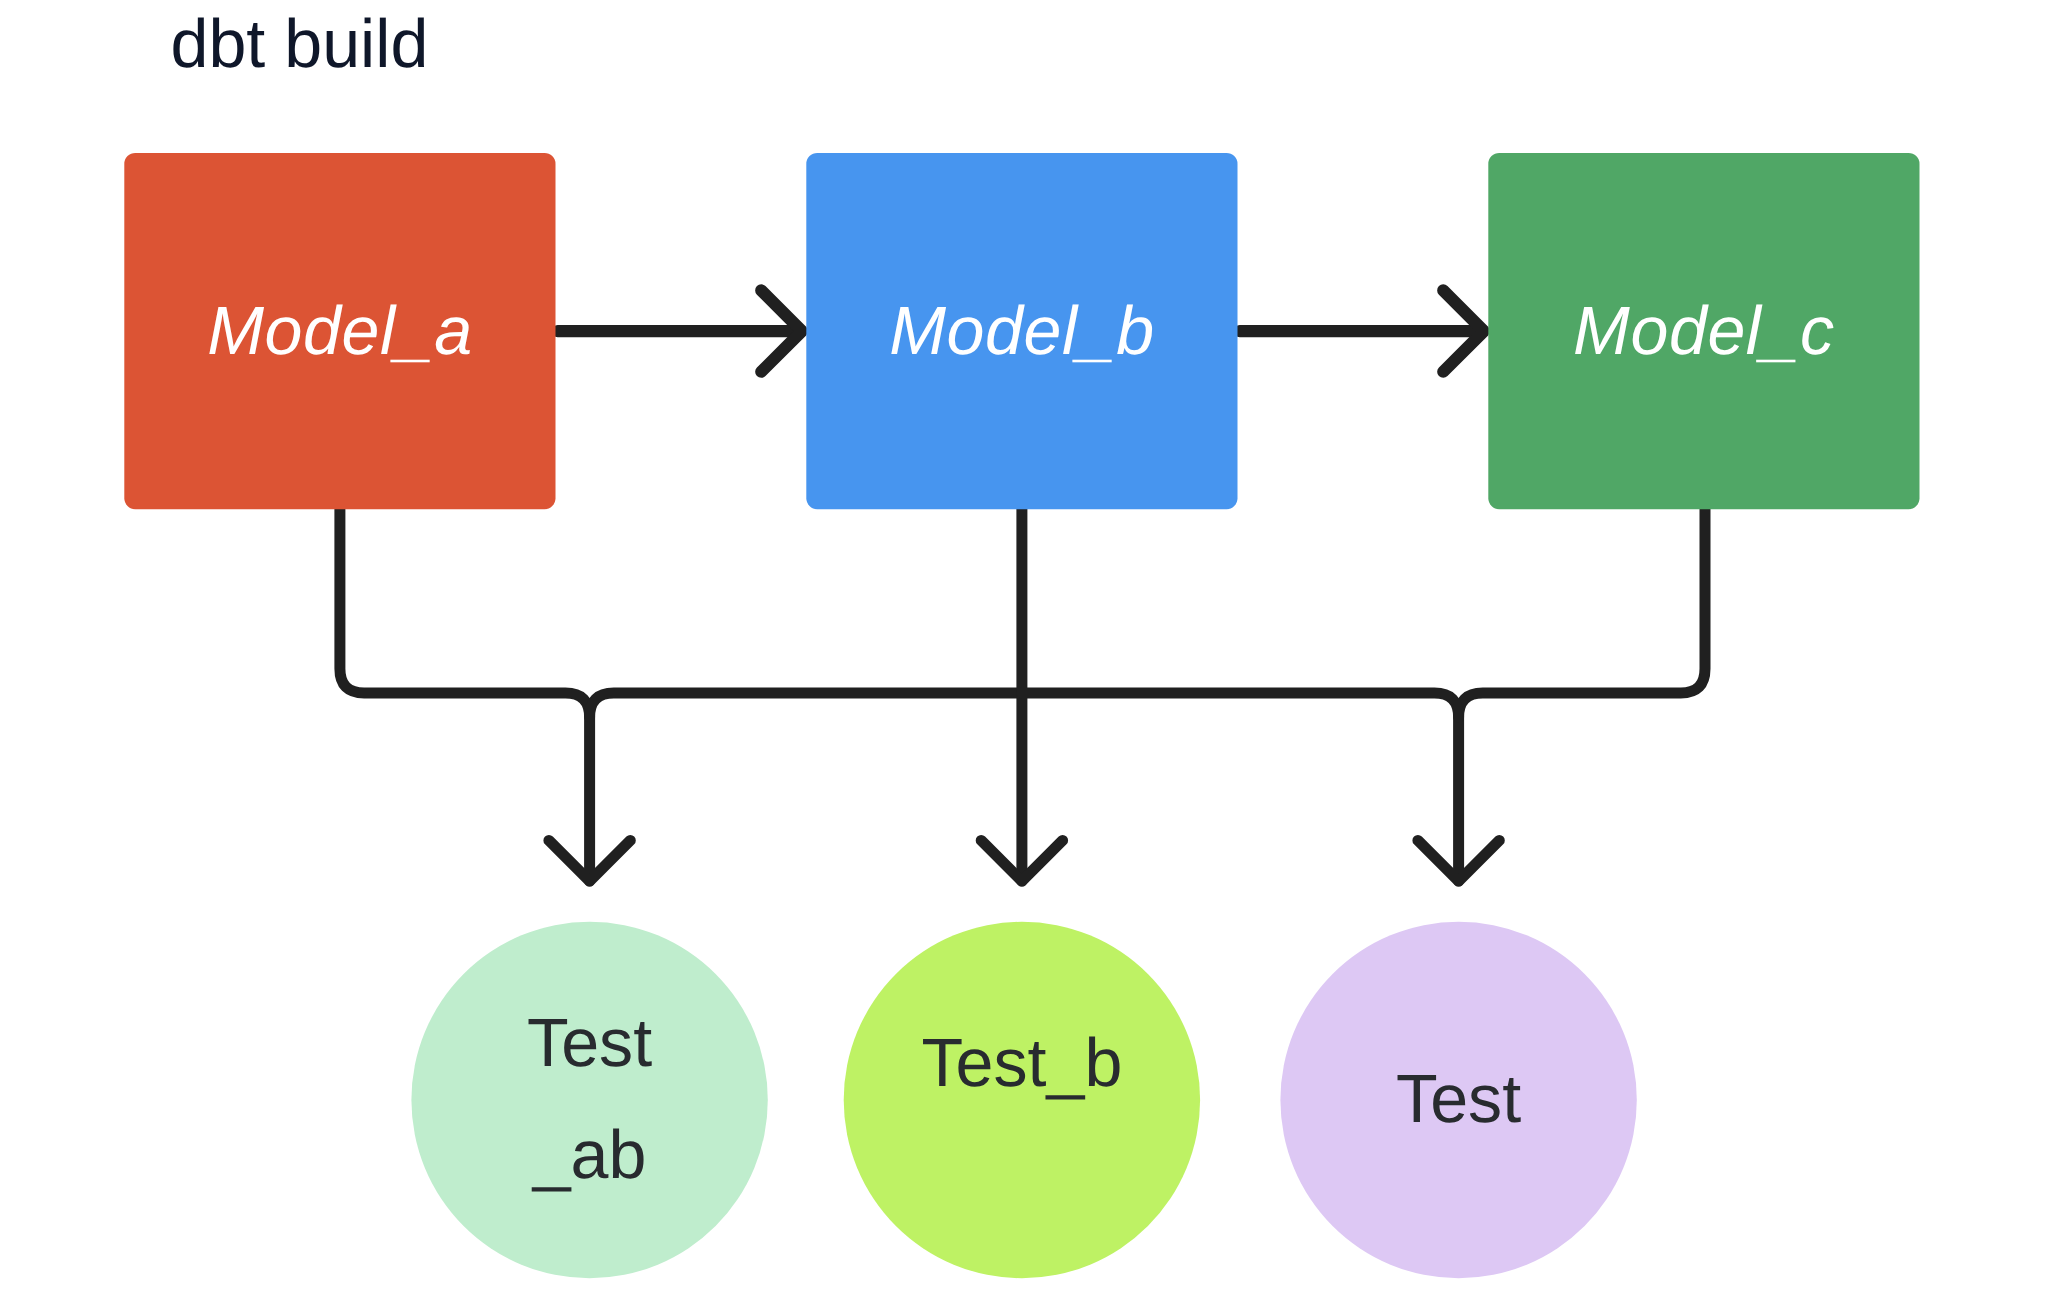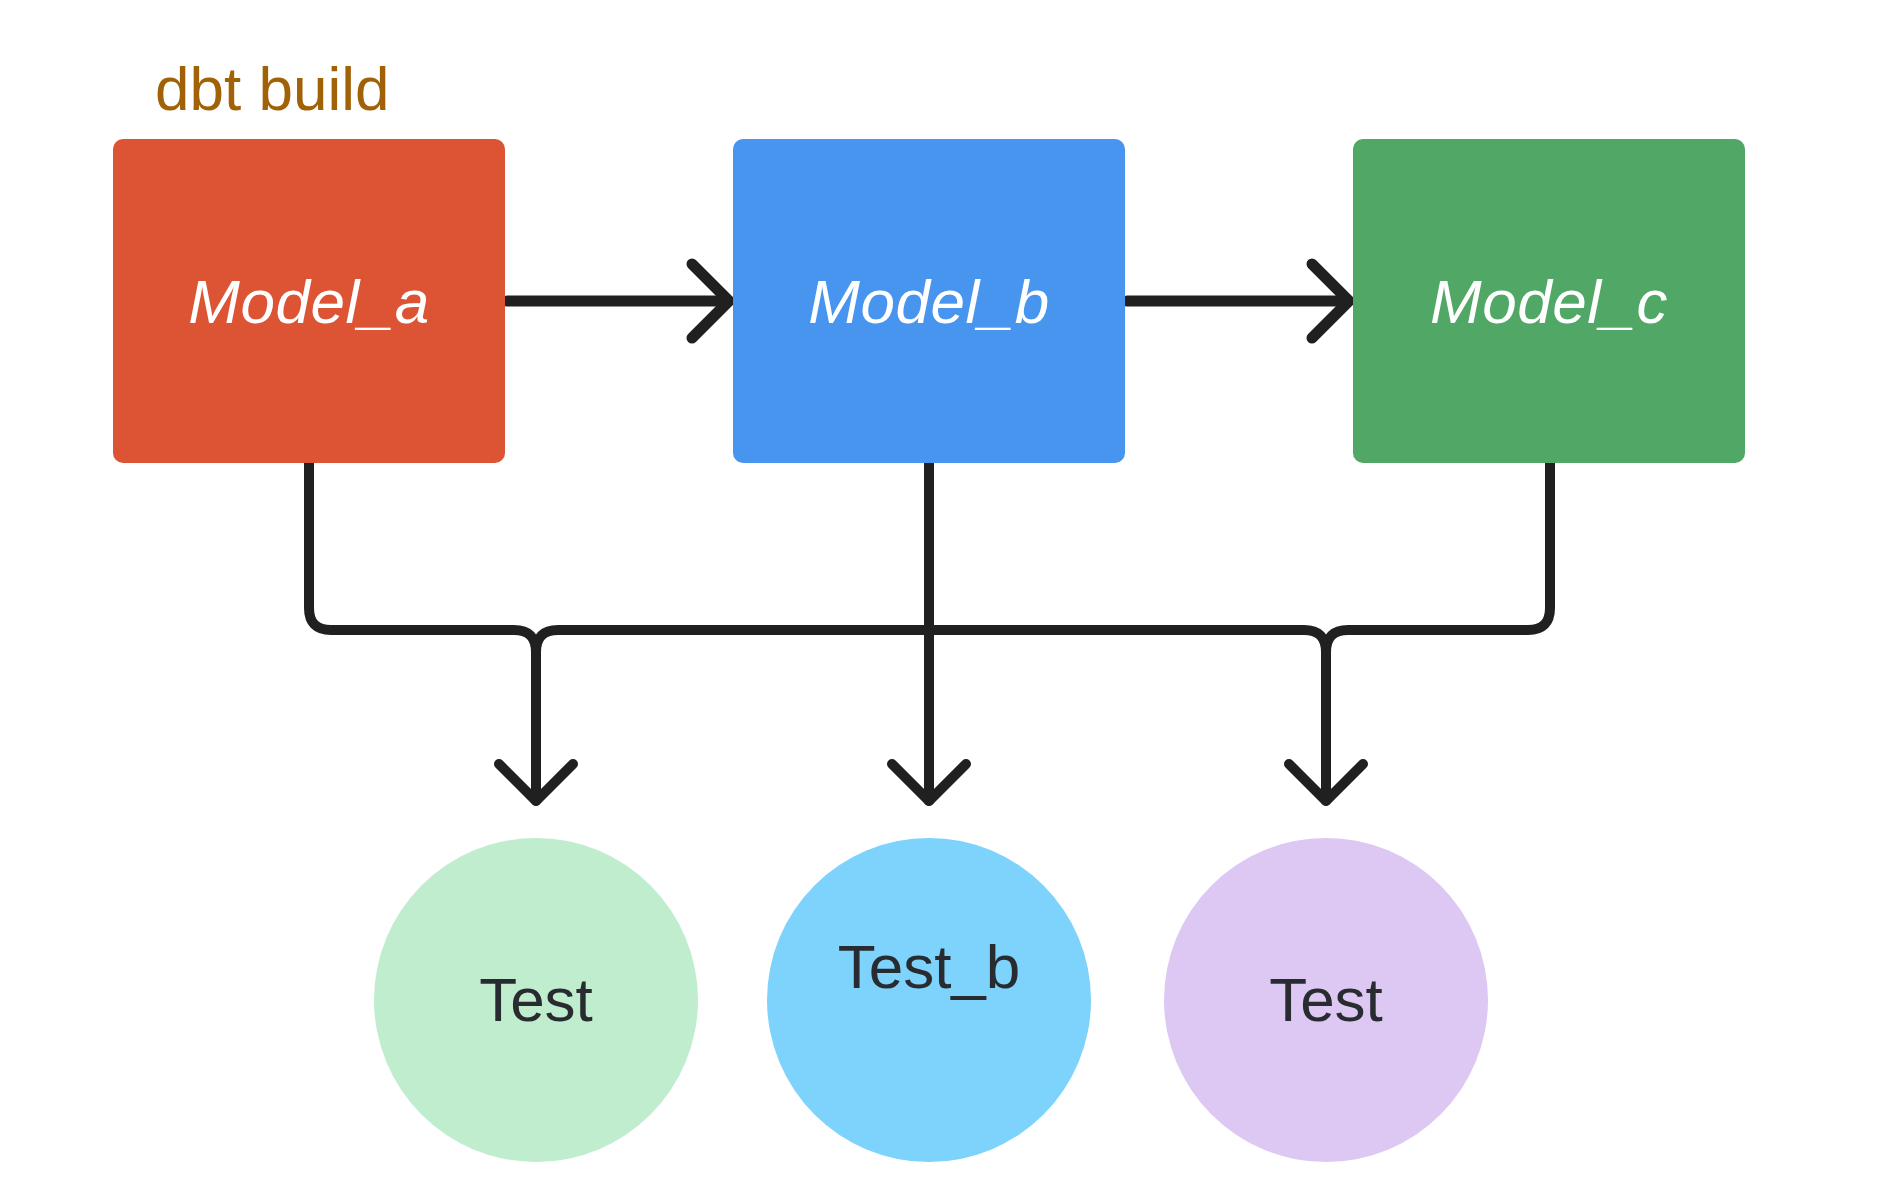--- a/index.html
+++ b/index.html
@@ -29,23 +29,22 @@
   }
   #edges-svg path.trunk { stroke-width: 10; }
   #edges-svg path.toparrow { stroke-width: 11; }
   .title {
     position: absolute;
     left: 155px;
     top: 6px;
     font-size: 62px;
     line-height: 70px;
     font-weight: 500;
-    color: #a16207;
+    color: #0f172a;
     white-space: nowrap;
-    margin-top: 48px;
   }
   .model-node {
     position: absolute;
     width: 392px;
     height: 324px;
     border-radius: 10px;
     display: flex;
     align-items: center;
     justify-content: center;
     color: #ffffff;
@@ -113,22 +112,23 @@
   </div>
   <div class="model-node model-b" style="background-color: rgb(71, 149, 239);">
     <span>Model_b</span>
   </div>
   <div class="model-node model-c" style="background-color: rgb(80, 167, 102);">
     <span>Model_c</span>
   </div>
 
   <div class="test-node test-ab" style="background-color: rgb(191, 237, 205);">
     <span>Test</span>
+    <span>_ab</span>
   </div>
-  <div class="test-node test-b single" style="background-color: #7dd3fc;">
+  <div class="test-node test-b single" style="background-color: #bef264;">
     <span>Test_b</span>
     <span></span>
   </div>
   <div class="test-node test-bc" style="background-color: rgb(221, 200, 244);">
     <span>Test</span>
   </div>
 
 </div>
 
 </body></html>

